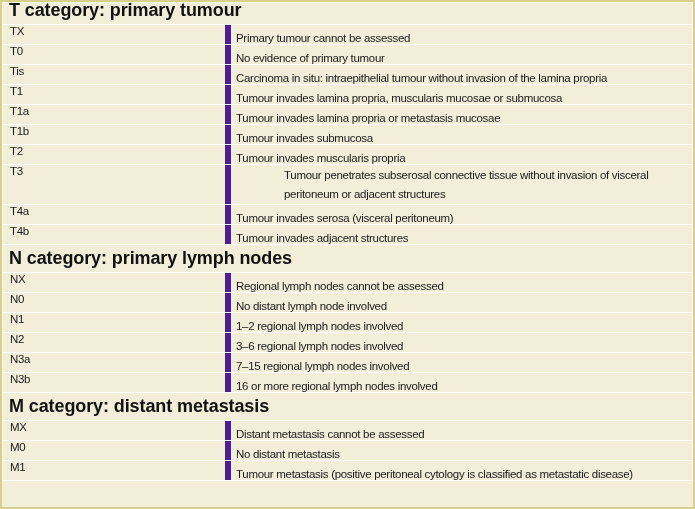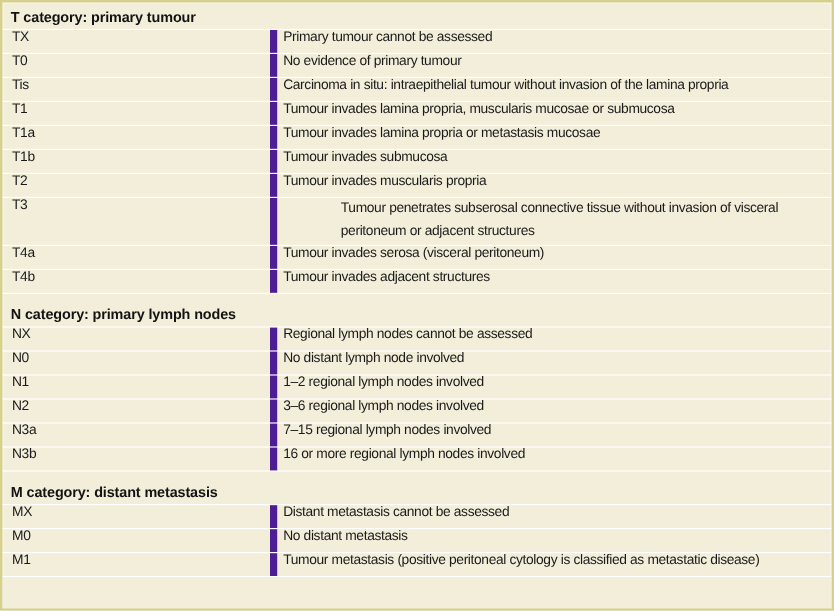--- a/index.html
+++ b/index.html
@@ -28,21 +28,21 @@
     height: 100%;
   }
 
   .header-row {
     box-sizing: border-box;
     display: flex;
     align-items: flex-end;
     padding: 0 0 3px 7px;
     height: 28px;
     border-bottom: 1px solid #ffffff;
-    font-size: 12px;
+    font-size: 18px;
     font-weight: 700;
     letter-spacing: -0.1px;
     color: #121212;
   }
   .header-row.first {
     height: 23px;
   }
 
   .data-row {
     box-sizing: border-box;
@@ -66,21 +66,21 @@
     display: flex;
     align-items: flex-start;
   }
 
   .cell-desc {
     box-sizing: border-box;
     flex: 1 1 auto;
     padding-left: 5px;
     padding-right: 4px;
     display: flex;
-    align-items: flex-start;
+    align-items: flex-end;
   }
   .cell-desc span {
     white-space: nowrap;
   }
   .data-row.two-line .cell-desc span {
     white-space: normal;
     max-width: 420px;
     line-height: 19px;
     margin-left: 48px;
   }

